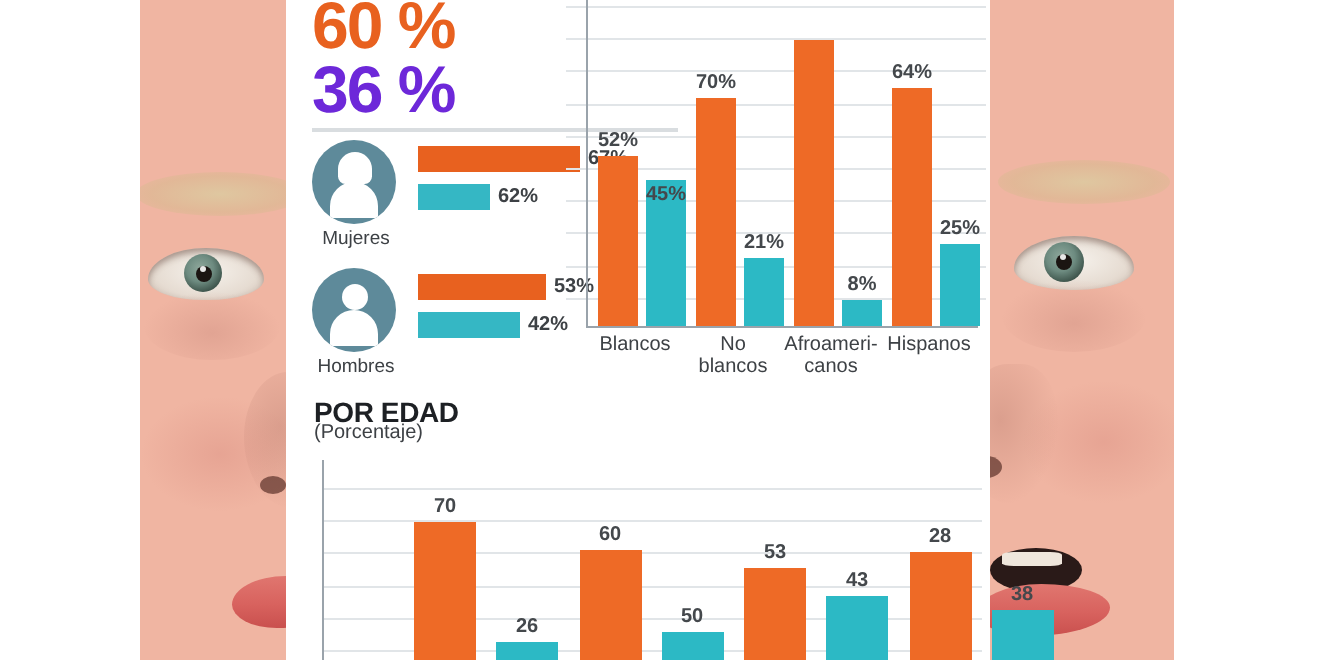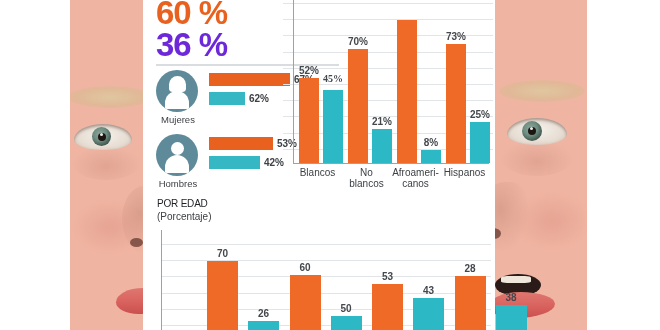--- a/index.html
+++ b/index.html
@@ -91,21 +91,21 @@
   .grid{position:absolute;left:0;top:0;width:100%;height:100%;}
   .gl{position:absolute;left:0;width:100%;height:1px;background:#e1e5e8;}
   .axis{position:absolute;left:0;height:1px;background:#9aa3ab;}
   .yaxis{position:absolute;top:0;width:1px;background:#9aa3ab;}
   .bar{position:absolute;bottom:0;}
   .bar.o{background:#ee6a26;}
   .bar.t{background:#2cb9c5;}
   .blabel{position:absolute;font-size:10px;font-weight:bold;color:#44484c;text-align:center;white-space:nowrap;}
   .catlabel{position:absolute;font-size:10px;color:#3d4145;text-align:center;line-height:11px;}
 
-  .sectitle{position:absolute;font-weight:normal;font-size:10px;color:#1d2024;letter-spacing:-.2px;}
+  .sectitle{position:absolute;font-weight:bold;font-size:14px;color:#1d2024;letter-spacing:-.2px;}
   .secsub{position:absolute;font-size:10px;color:#3d4145;}
 </style>
 </head>
 <body>
 
 <div id="stage">
 
   <div class="photo" style="left:70px;width:75px;">
     <div class="skin"></div>
     <div class="brow" style="left:-2px;top:86px;width:84px;height:22px;"></div>
@@ -184,31 +184,31 @@
           <div class="gl" style="top: 116px;"></div>
           <div class="gl" style="top: 133px;"></div>
           <div class="gl" style="top: 149px;"></div>
         </div>
       <div class="yaxis" style="left:10px;top:0;height:163px;"></div>
       <div class="axis" style="left:10px;top:163px;width:196px;"></div>
       <div id="race-bars" style="position:absolute;left:10px;top:0;width:196px;height:163px;">
           <div class="bar o" style="left: 6px; width: 20px; height: 85px;"></div>
           <div class="bar t" style="left: 30px; width: 20px; height: 73px;"></div>
           <div class="blabel" style="left: 1px; width: 30px; top: 65px;">52%</div>
-          <div class="blabel" style="left: 25px; width: 30px; top: 73px; font-family: Liberation Serif, serif;">45%</div>
+          <div class="blabel" style="left: 25px; width: 30px; top: 92px;">45%</div>
           <div class="bar o" style="left: 55px; width: 20px; height: 114px;"></div>
           <div class="bar t" style="left: 79px; width: 20px; height: 34px;"></div>
           <div class="blabel" style="left: 50px; width: 30px; top: 36px;">70%</div>
           <div class="blabel" style="left: 74px; width: 30px; top: 116px;">21%</div>
           <div class="bar o" style="left: 104px; width: 20px; height: 143px;"></div>
           <div class="bar t" style="left: 128px; width: 20px; height: 13px;"></div>
           <div class="blabel" style="left: 123px; width: 30px; top: 137px;">8%</div>
           <div class="bar o" style="left: 153px; width: 20px; height: 119px;"></div>
           <div class="bar t" style="left: 177px; width: 20px; height: 41px;"></div>
-          <div class="blabel" style="left: 148px; width: 30px; top: 31px;">73%</div>
+          <div class="blabel" style="left: 148px; width: 30px; top: 31px;">64%</div>
           <div class="blabel" style="left: 172px; width: 30px; top: 109px;">25%</div>
         </div>
       <div id="race-cats" style="position:absolute;left:10px;top:167px;width:196px;">
           <div class="catlabel" style="left: -4px; width: 57px;">
             <div>Blancos</div>
           </div>
           <div class="catlabel" style="left: 45px; width: 57px;">
             <div>No</div>
             <div>blancos</div>
           </div>

